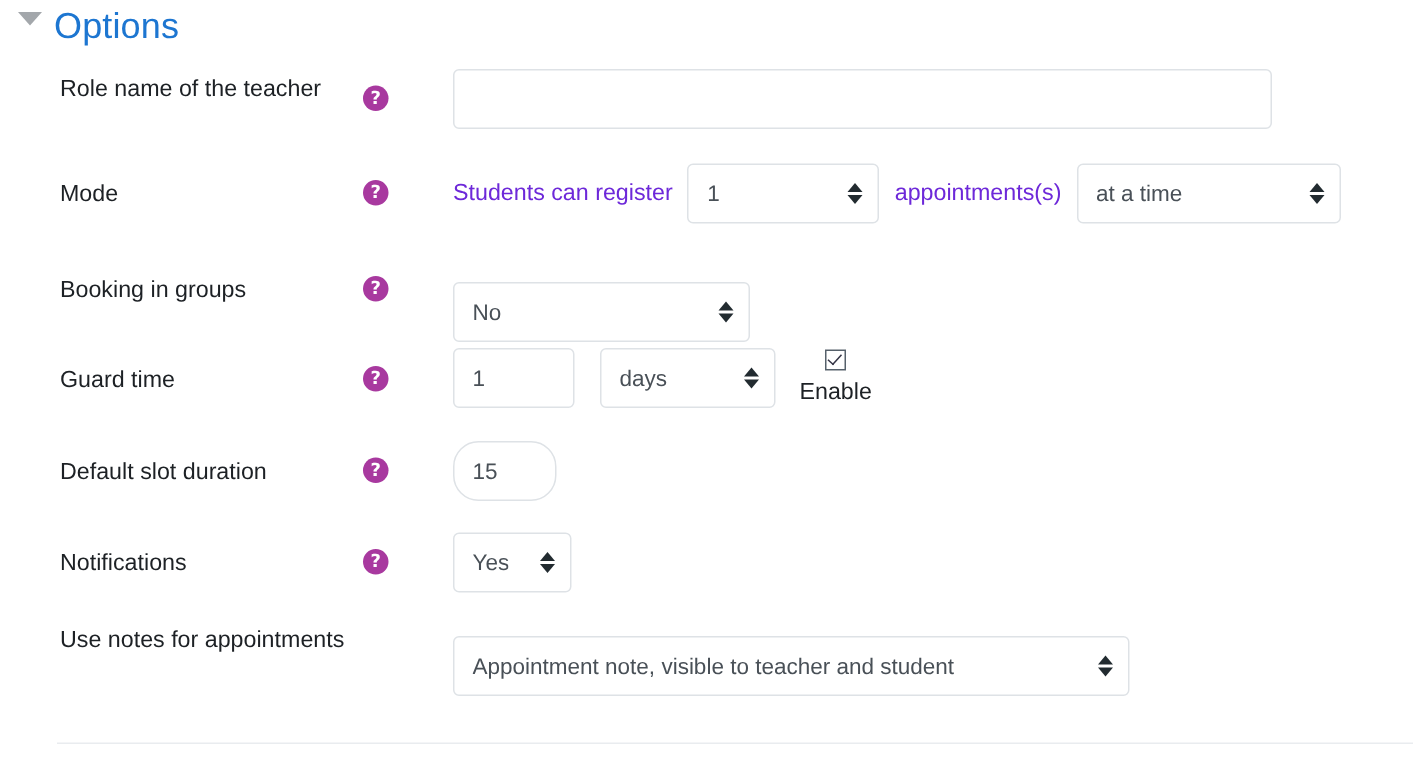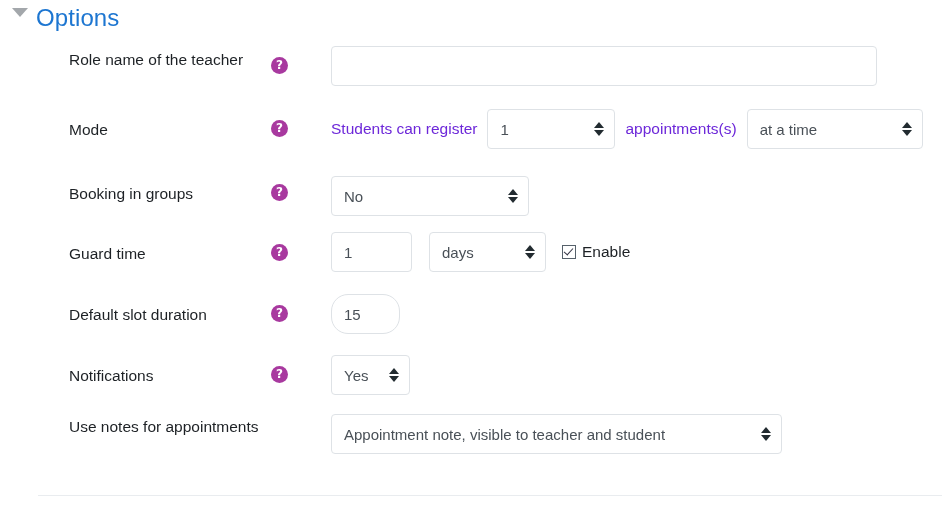--- a/index.html
+++ b/index.html
@@ -40,21 +40,20 @@
     color: #1d76d1;
     letter-spacing: 0.1px;
   }
 
   
   .form {
     position: absolute;
     left: 0;
     top: 44px;
     width: 813px;
-    margin-left: 29px;
   }
   .row {
     position: relative;
     width: 942px;
   }
   .label {
     position: absolute;
     left: 40px;
     width: 190px;
     font-size: 15.5px;
@@ -223,21 +222,21 @@
             <i class="up"></i>
             <i class="dn"></i>
           </span>
       </span>
     </div>
   </div>
 
   <div class="row" style="height:60px;">
     <div class="label" style="top:14px;">Booking in groups</div>
     <div class="help-icon" style="top:16px;">?</div>
-    <div class="controls" style="top:8px;">
+    <div class="controls" style="top:20px;">
       <span class="select" style="width:198px;">
         <span class="sel-val">No</span>
         <span class="arrows">
             <i class="up"></i>
             <i class="dn"></i>
           </span>
       </span>
     </div>
   </div>
 
@@ -246,21 +245,21 @@
     <div class="help-icon" style="top:16px;">?</div>
     <div class="controls" style="top:4px;">
       <input class="text-input" type="text" style="width: 81px;" value="1">
       <span class="select" style="width:117px;margin-left:17px;">
         <span class="sel-val">days</span>
         <span class="arrows">
             <i class="up"></i>
             <i class="dn"></i>
           </span>
       </span>
-      <span class="check-wrap" style="margin-left:16px;">
+      <span class="check-wrap" style="margin-left:16px;flex-direction:column;">
         <span class="checkbox checked"></span>
         <span class="check-label">Enable</span>
       </span>
     </div>
   </div>
 
   <div class="row" style="height:61px;">
     <div class="label" style="top:14px;">Default slot duration</div>
     <div class="help-icon" style="top:16px;">?</div>
     <div class="controls" style="top:5px;">
@@ -277,21 +276,21 @@
         <span class="arrows">
             <i class="up"></i>
             <i class="dn"></i>
           </span>
       </span>
     </div>
   </div>
 
   <div class="row" style="height:60px;">
     <div class="label" style="top:3px;">Use notes for appointments</div>
-    <div class="controls" style="top:2px;">
+    <div class="controls" style="top:12px;">
       <span class="select" style="width:451px;">
         <span class="sel-val">Appointment note, visible to teacher and student</span>
         <span class="arrows">
             <i class="up"></i>
             <i class="dn"></i>
           </span>
       </span>
     </div>
   </div>
 

